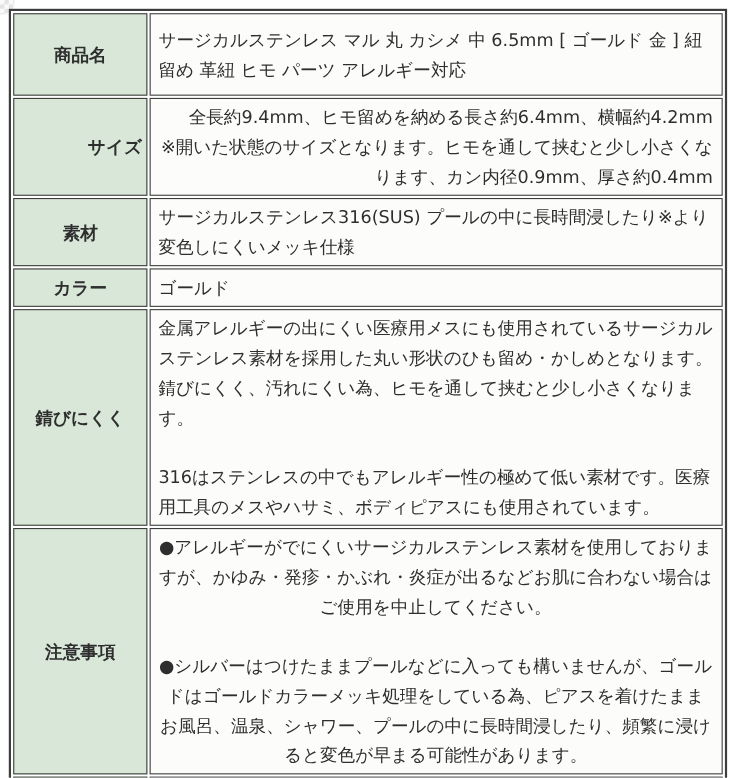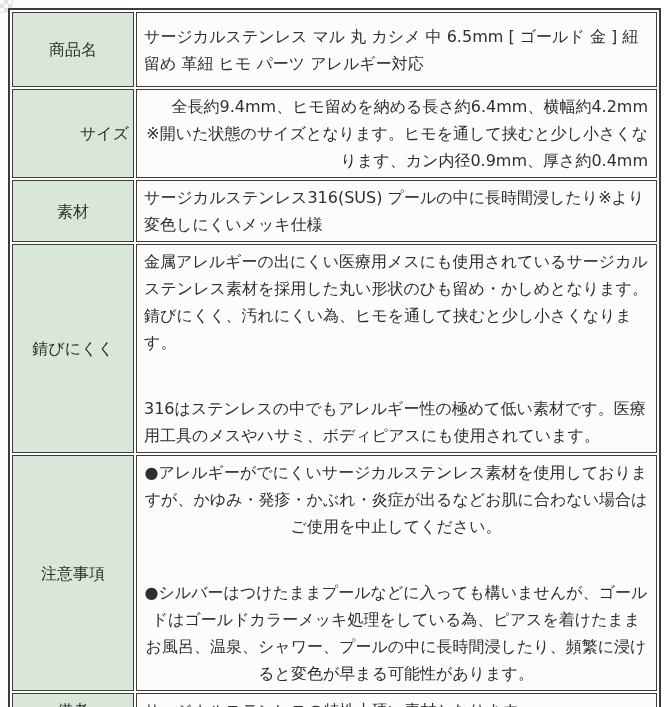--- a/index.html
+++ b/index.html
@@ -44,31 +44,31 @@
   td {
     border: 1px solid var(--border);
     font-size: 16px;
     line-height: 27px;
     vertical-align: middle;
   }
   td.label-cell {
     width: 122px;
     background: var(--label-bg);
     text-align: center;
-    font-weight: normal;
+    font-weight: bold;
     padding: 2px 4px;
   }
   td.content-cell {
     background: var(--content-bg);
     padding: 3px 8px 3px 7px;
     text-align: left;
   }
   td.content-cell.bold { font-weight: normal; margin-left: 12px; }
   td.content-cell p { margin: 0; }
-  td.content-cell p + p { margin-top: 39px; }
+  td.content-cell p + p { margin-top: 27px; }
   tr.r0 td { height: 75px; }
   tr.r1 td { height: 80px; text-align: right; }
   tr.r2 td { height: 56px; }
   tr.r3 td { height: 34px; }
   tr.r4 td { height: 178px; }
   tr.r5 td { height: 193px; text-align: center; }
   tr.r6 td { height: 34px; }
 </style>
 </head>
 <body>
@@ -82,20 +82,24 @@
       <td class="content-cell bold">サージカルステンレス マル 丸 カシメ 中 6.5mm [ ゴールド 金 ] 紐留め 革紐 ヒモ パーツ アレルギー対応</td>
     </tr>
     <tr class="r1">
       <td class="label-cell">サイズ</td>
       <td class="content-cell">全長約9.4mm、ヒモ留めを納める長さ約6.4mm、横幅約4.2mm　※開いた状態のサイズとなります。ヒモを通して挟むと少し小さくなります、カン内径0.9mm、厚さ約0.4mm</td>
     </tr>
     <tr class="r2">
       <td class="label-cell">素材</td>
       <td class="content-cell">サージカルステンレス316(SUS) プールの中に長時間浸したり※より変色しにくいメッキ仕様</td>
     </tr>
+    <tr class="r3">
+      <td class="label-cell">カラー</td>
+      <td class="content-cell">ゴールド</td>
+    </tr>
     <tr class="r4">
       <td class="label-cell">錆びにくく</td>
       <td class="content-cell">
         <p>金属アレルギーの出にくい医療用メスにも使用されているサージカルステンレス素材を採用した丸い形状のひも留め・かしめとなります。錆びにくく、汚れにくい為、ヒモを通して挟むと少し小さくなります。</p>
         <p>316はステンレスの中でもアレルギー性の極めて低い素材です。医療用工具のメスやハサミ、ボディピアスにも使用されています。</p>
       </td>
     </tr>
     <tr class="r5">
       <td class="label-cell">注意事項</td>
       <td class="content-cell">

